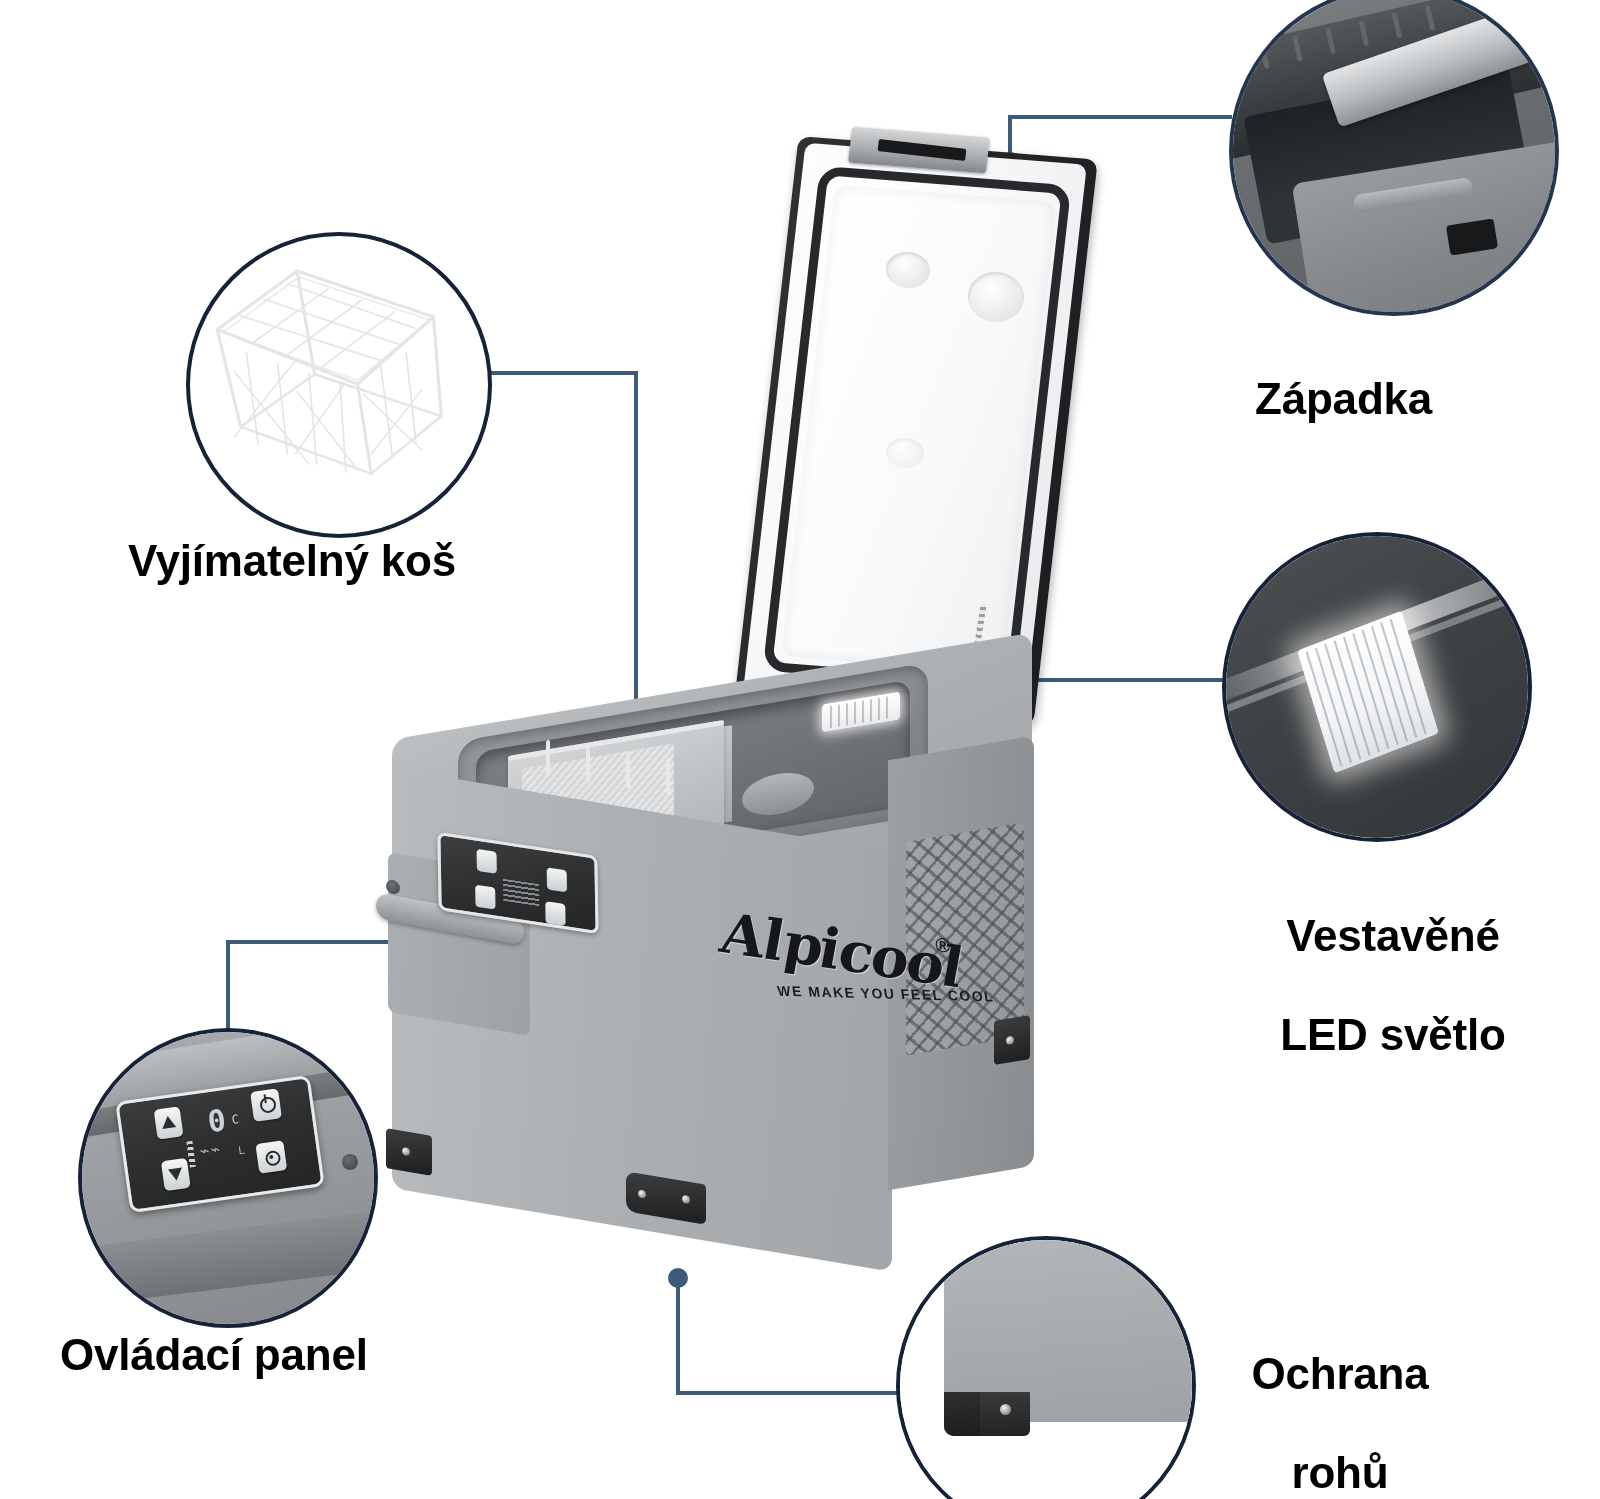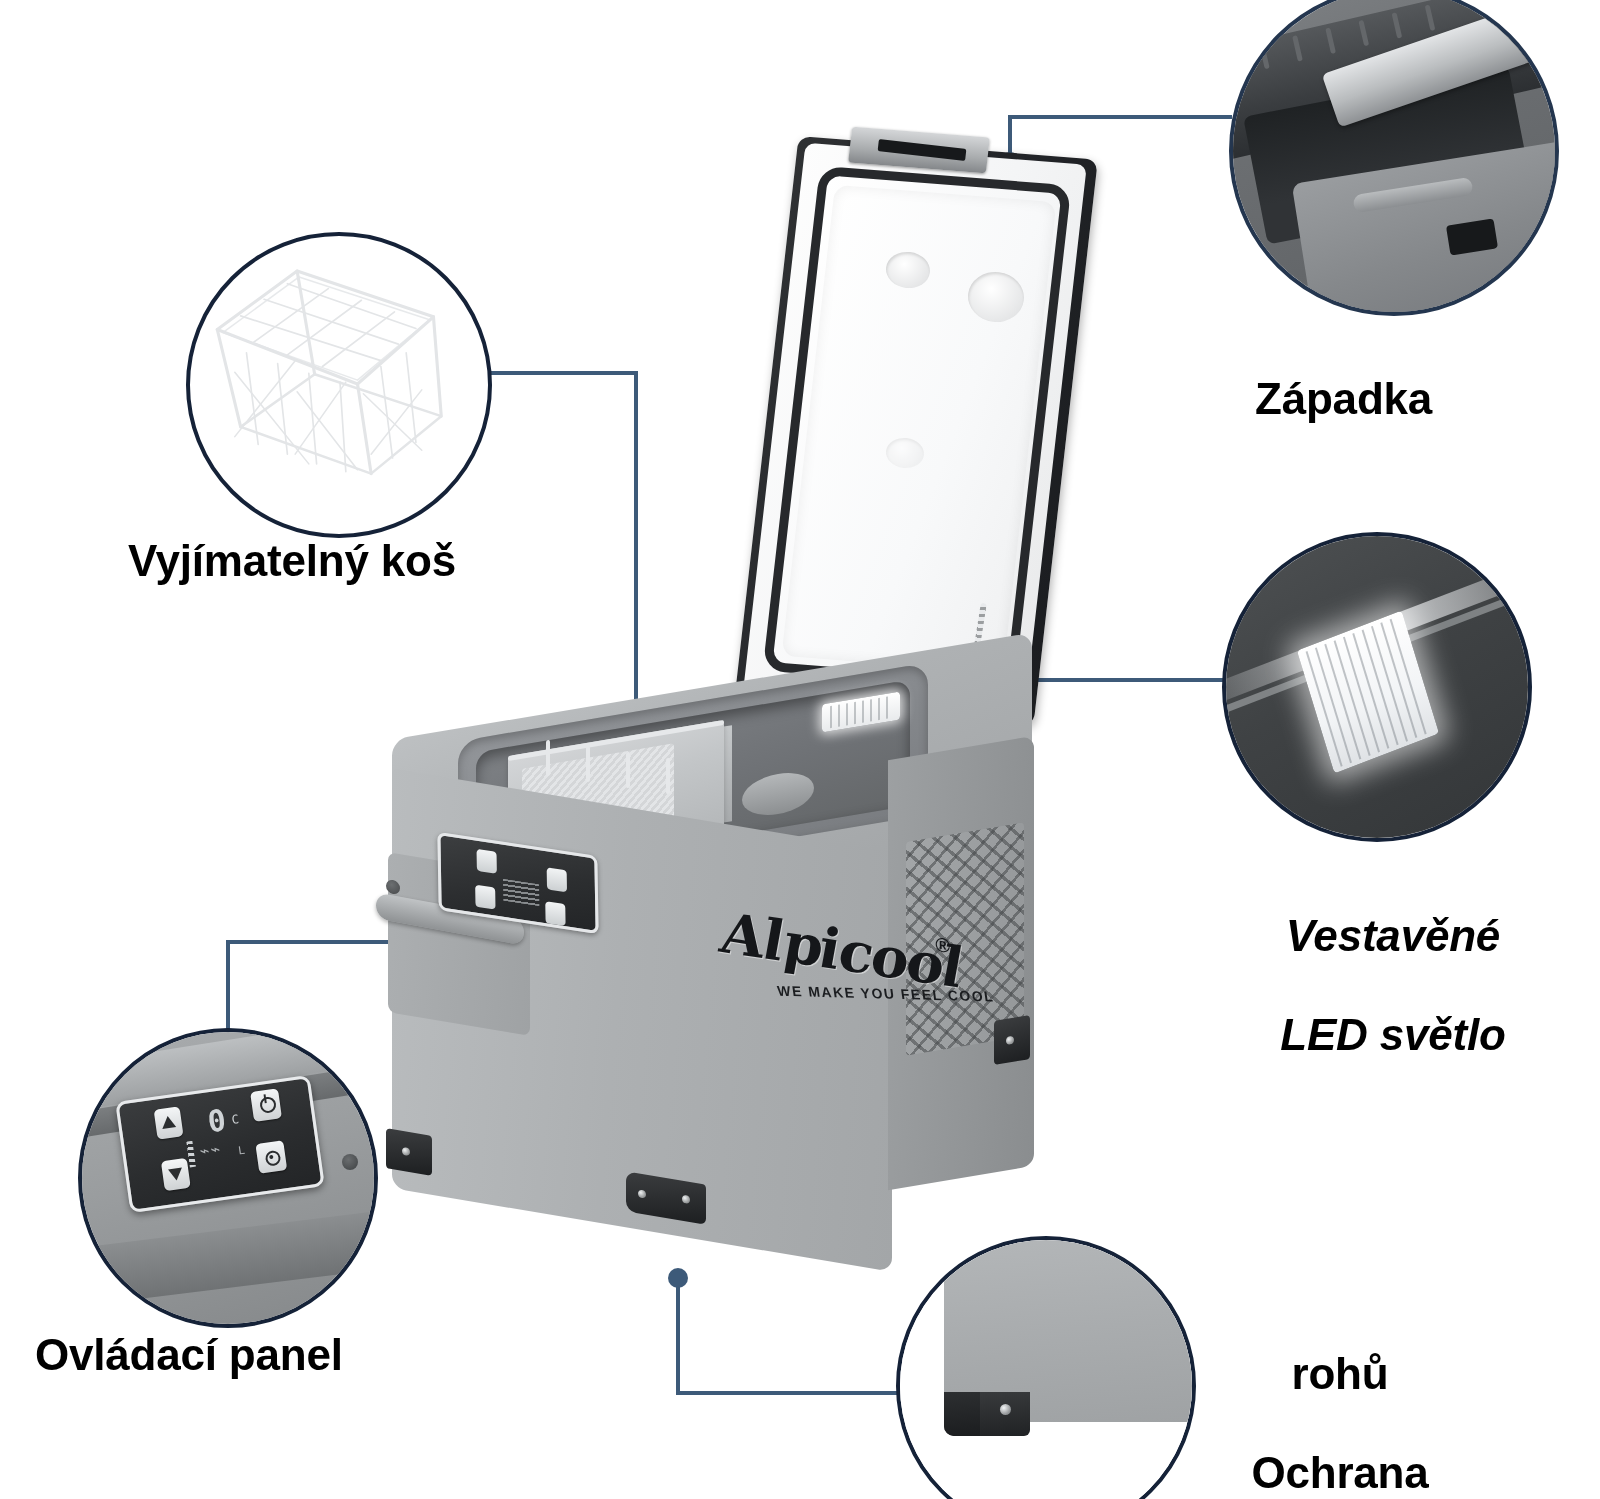--- a/index.html
+++ b/index.html
@@ -21,22 +21,22 @@
     position: absolute;
     font-family: "Liberation Sans", sans-serif;
     font-weight: bold;
     color: #000000;
     line-height: 1.12;
     white-space: pre-line;
     letter-spacing: -0.2px;
   }
   .lbl-basket   { left: 128px;  top: 536px;  font-size: 44px; }
   .lbl-latch    { left: 1255px; top: 325px;  font-size: 44px; text-align: left; width: 290px; }
-  .lbl-led      { left: 1218px; top: 862px;  font-size: 44px; text-align: center; width: 350px; font-style: italic; }
-  .lbl-panel    { left: 35px;   top: 1330px; font-size: 44px; }
+  .lbl-led      { left: 1218px; top: 862px;  font-size: 44px; text-align: center; width: 350px; }
+  .lbl-panel    { left: 60px;   top: 1330px; font-size: 44px; }
   .lbl-corner   { left: 1200px; top: 1300px; font-size: 44px; text-align: center; width: 280px; }
 
   
   .conn { position: absolute; background: #3d5a79; }
   .conn-h { height: 4px; }
   .conn-v { width: 4px; }
   .dot {
     position: absolute;
     background: #3d5a79;
     border-radius: 50%;
@@ -609,17 +609,17 @@
   </div>
 
   <div class="callout-label lbl-led">
     <div>Vestavěné</div>
     <div>LED světlo</div>
   </div>
 
   <div class="callout-label lbl-panel">Ovládací panel</div>
 
   <div class="callout-label lbl-corner">
+    <div>Ochrana</div>
     <div>rohů</div>
-    <div>Ochrana</div>
   </div>
 
 </div>
 
 </body></html>

